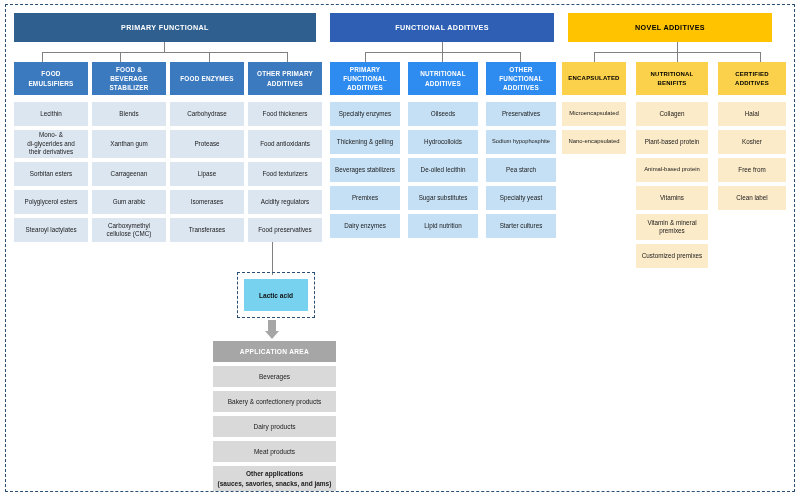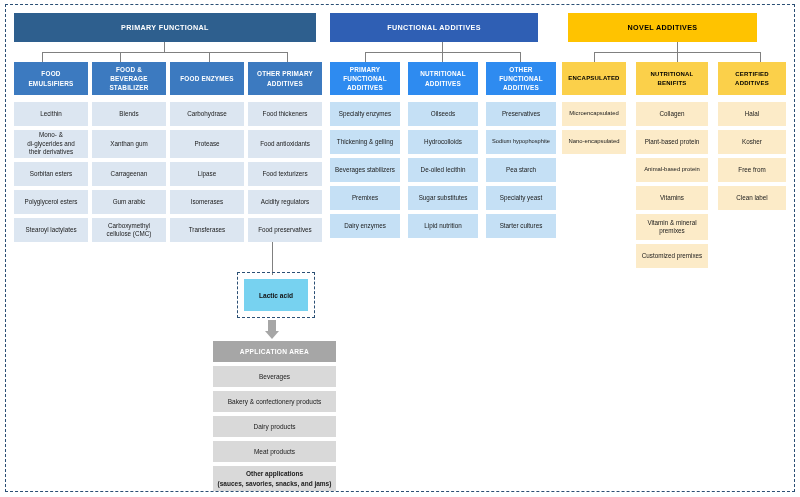--- a/index.html
+++ b/index.html
@@ -154,21 +154,21 @@
     <div class="subhead two-line" style="left:248px; top:62px; width:74px; height:33px;">OTHER PRIMARY
 ADDITIVES</div>
     <div class="item two-line" style="left:248px; top:102px; width:74px; height:24px;">Food thickeners</div>
     <div class="item two-line" style="left:248px; top:130px; width:74px; height:28px;">Food antioxidants</div>
     <div class="item two-line" style="left:248px; top:162px; width:74px; height:24px;">Food texturizers</div>
     <div class="item two-line" style="left:248px; top:190px; width:74px; height:24px;">Acidity regulators</div>
     <div class="item two-line" style="left:248px; top:218px; width:74px; height:24px;">Food preservatives</div>
   </div>
 
   <div class="col-group theme-functional">
-    <div class="banner" style="left:330px; top:13px; width:208px; height:29px;">FUNCTIONAL ADDITIVES</div>
+    <div class="banner" style="left:330px; top:13px; width:224px; height:29px;">FUNCTIONAL ADDITIVES</div>
 
     <div class="vline" style="left:442px; top:42px; height:10px;"></div>
     <div class="hline" style="left:365px; top:52px; width:155px;"></div>
     <div class="vline" style="left:365px; top:52px; height:10px;"></div>
     <div class="vline" style="left:442px; top:52px; height:10px;"></div>
     <div class="vline" style="left:520px; top:52px; height:10px;"></div>
 
     <div class="subhead two-line" style="left:330px; top:62px; width:70px; height:33px;">PRIMARY
 FUNCTIONAL
 ADDITIVES</div>
@@ -189,21 +189,21 @@
     <div class="subhead two-line" style="left:486px; top:62px; width:70px; height:33px;">OTHER FUNCTIONAL
 ADDITIVES</div>
     <div class="item two-line" style="left:486px; top:102px; width:70px; height:24px;">Preservatives</div>
     <div class="item two-line" style="left:486px; top:130px; width:70px; height:24px; font-size:5.7px;">Sodium hypophosphite</div>
     <div class="item two-line" style="left:486px; top:158px; width:70px; height:24px;">Pea starch</div>
     <div class="item two-line" style="left:486px; top:186px; width:70px; height:24px;">Specialty yeast</div>
     <div class="item two-line" style="left:486px; top:214px; width:70px; height:24px;">Starter cultures</div>
   </div>
 
   <div class="col-group theme-novel">
-    <div class="banner" style="left:568px; top:13px; width:189px; height:29px;">NOVEL ADDITIVES</div>
+    <div class="banner" style="left:568px; top:13px; width:204px; height:29px;">NOVEL ADDITIVES</div>
 
     <div class="vline" style="left:677px; top:42px; height:10px;"></div>
     <div class="hline" style="left:594px; top:52px; width:166px;"></div>
     <div class="vline" style="left:594px; top:52px; height:10px;"></div>
     <div class="vline" style="left:677px; top:52px; height:10px;"></div>
     <div class="vline" style="left:760px; top:52px; height:10px;"></div>
 
     <div class="subhead" style="left:562px; top:62px; width:64px; height:33px; font-size:6px;">ENCAPSULATED</div>
     <div class="item two-line" style="left:562px; top:102px; width:64px; height:24px; font-size:5.9px;">Microencapsulated</div>
     <div class="item two-line" style="left:562px; top:130px; width:64px; height:24px; font-size:5.9px;">Nano-encapsulated</div>

